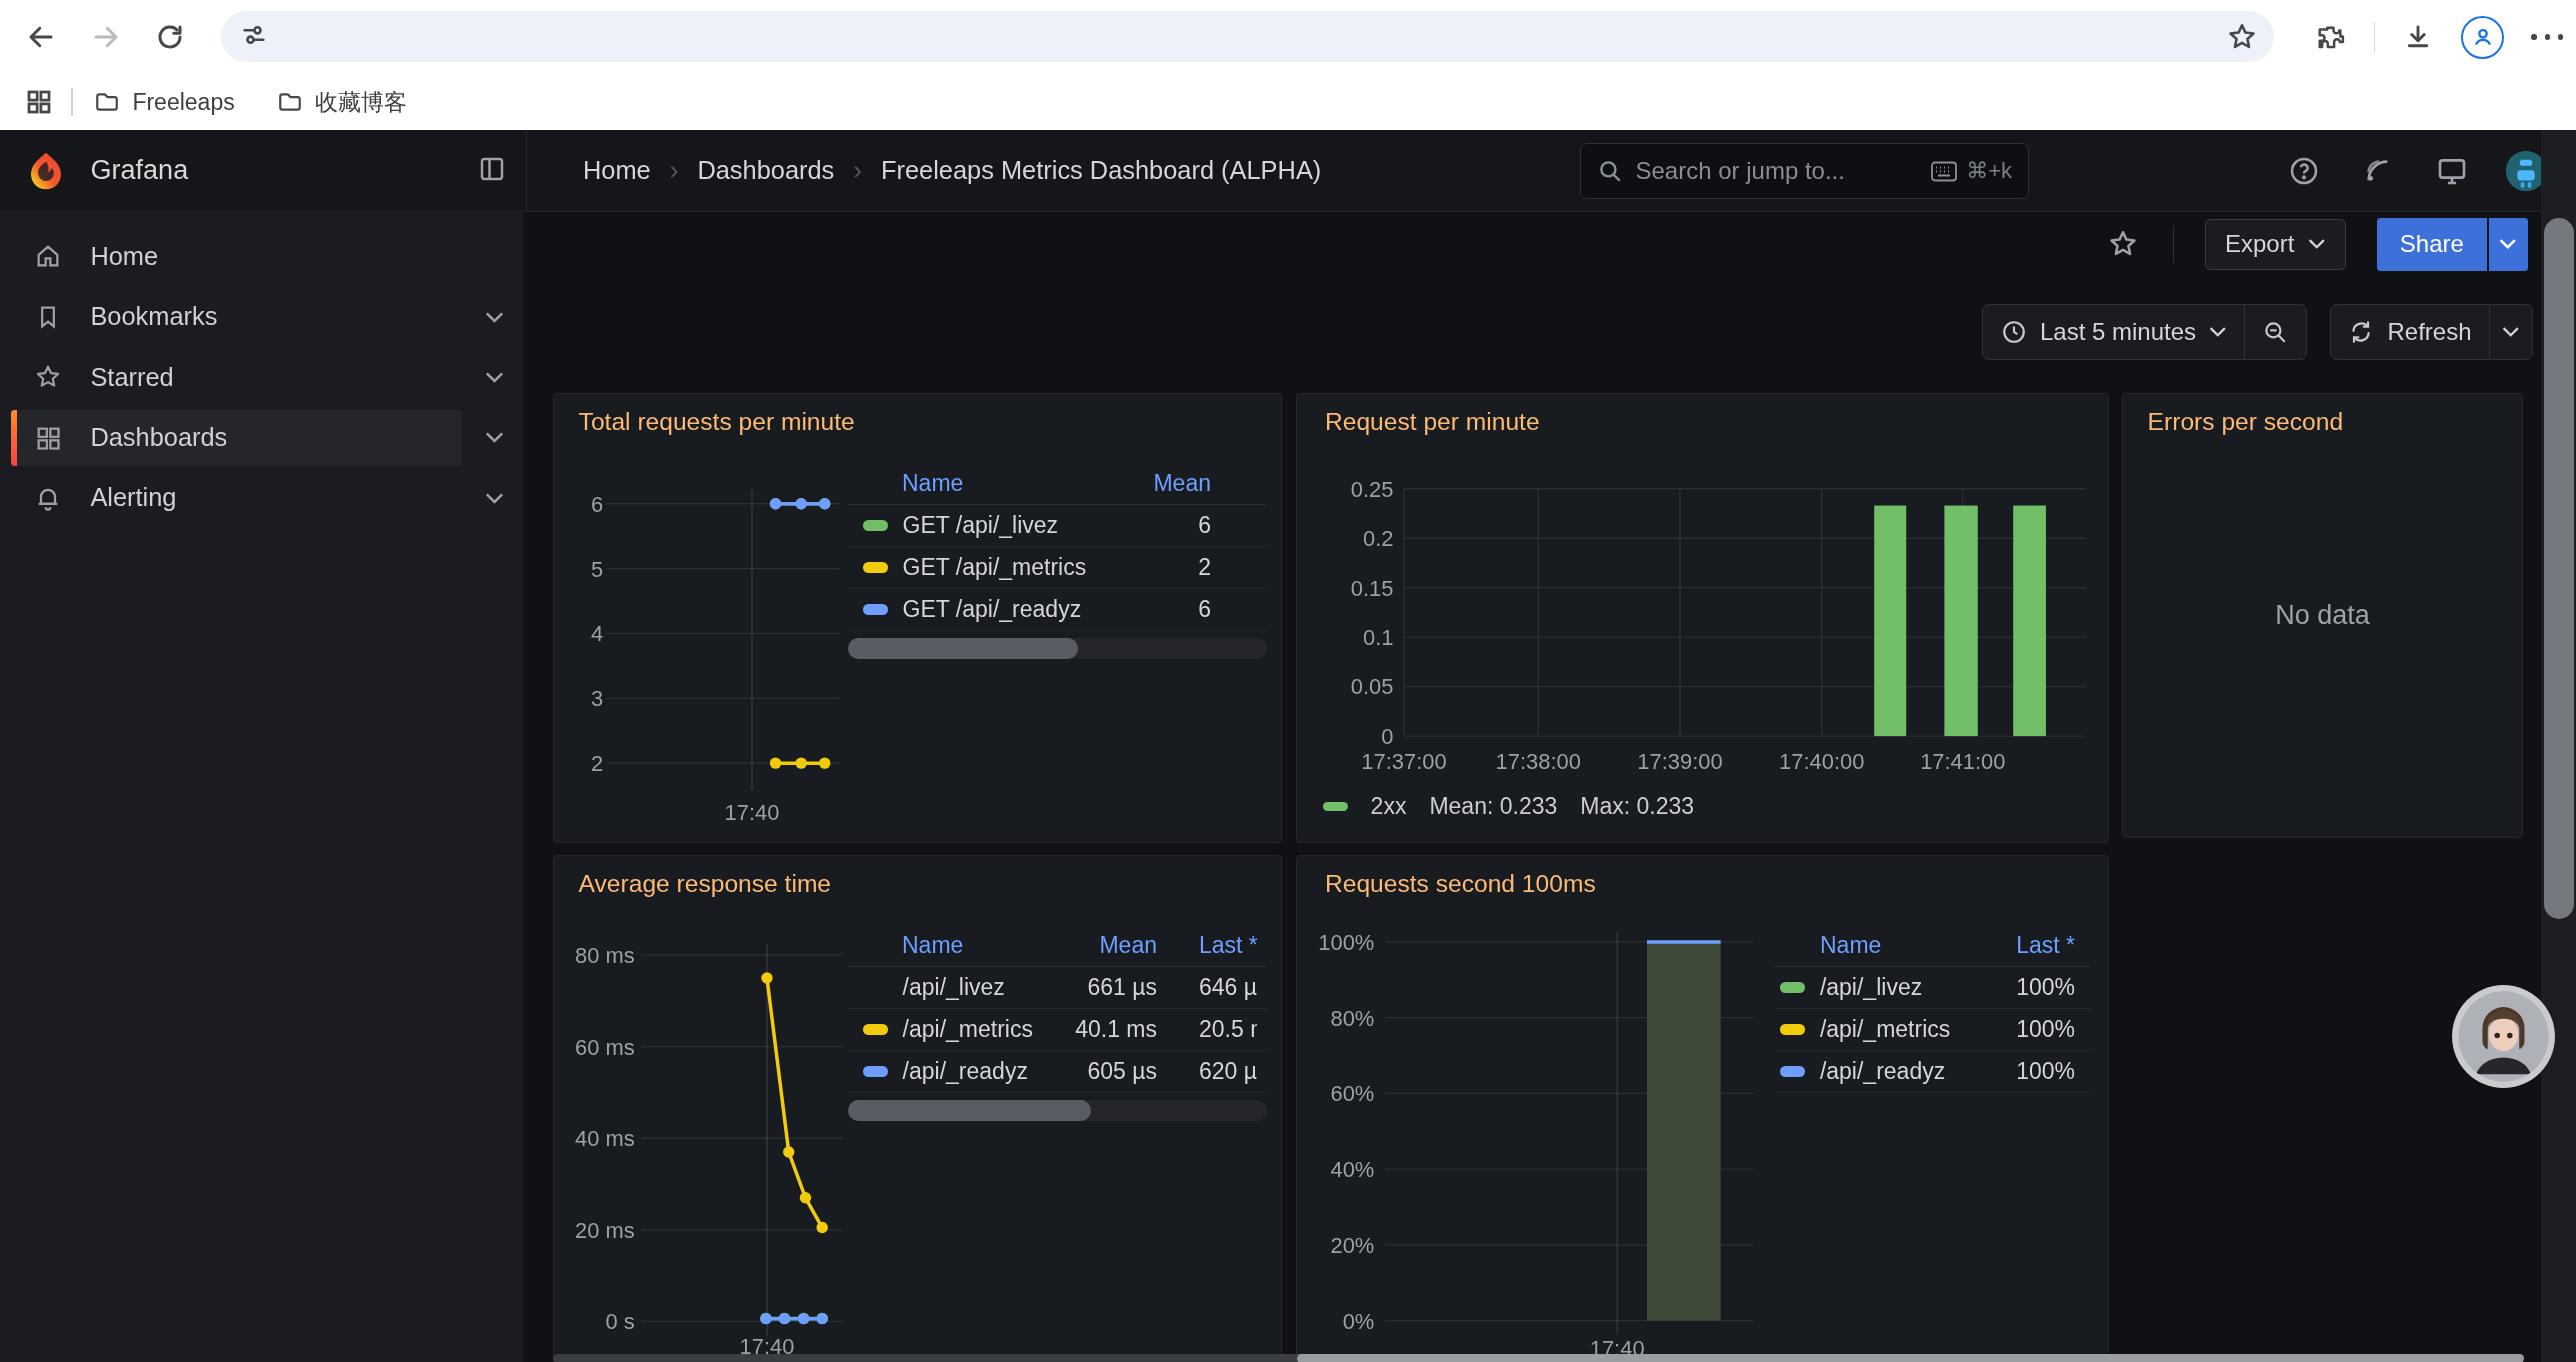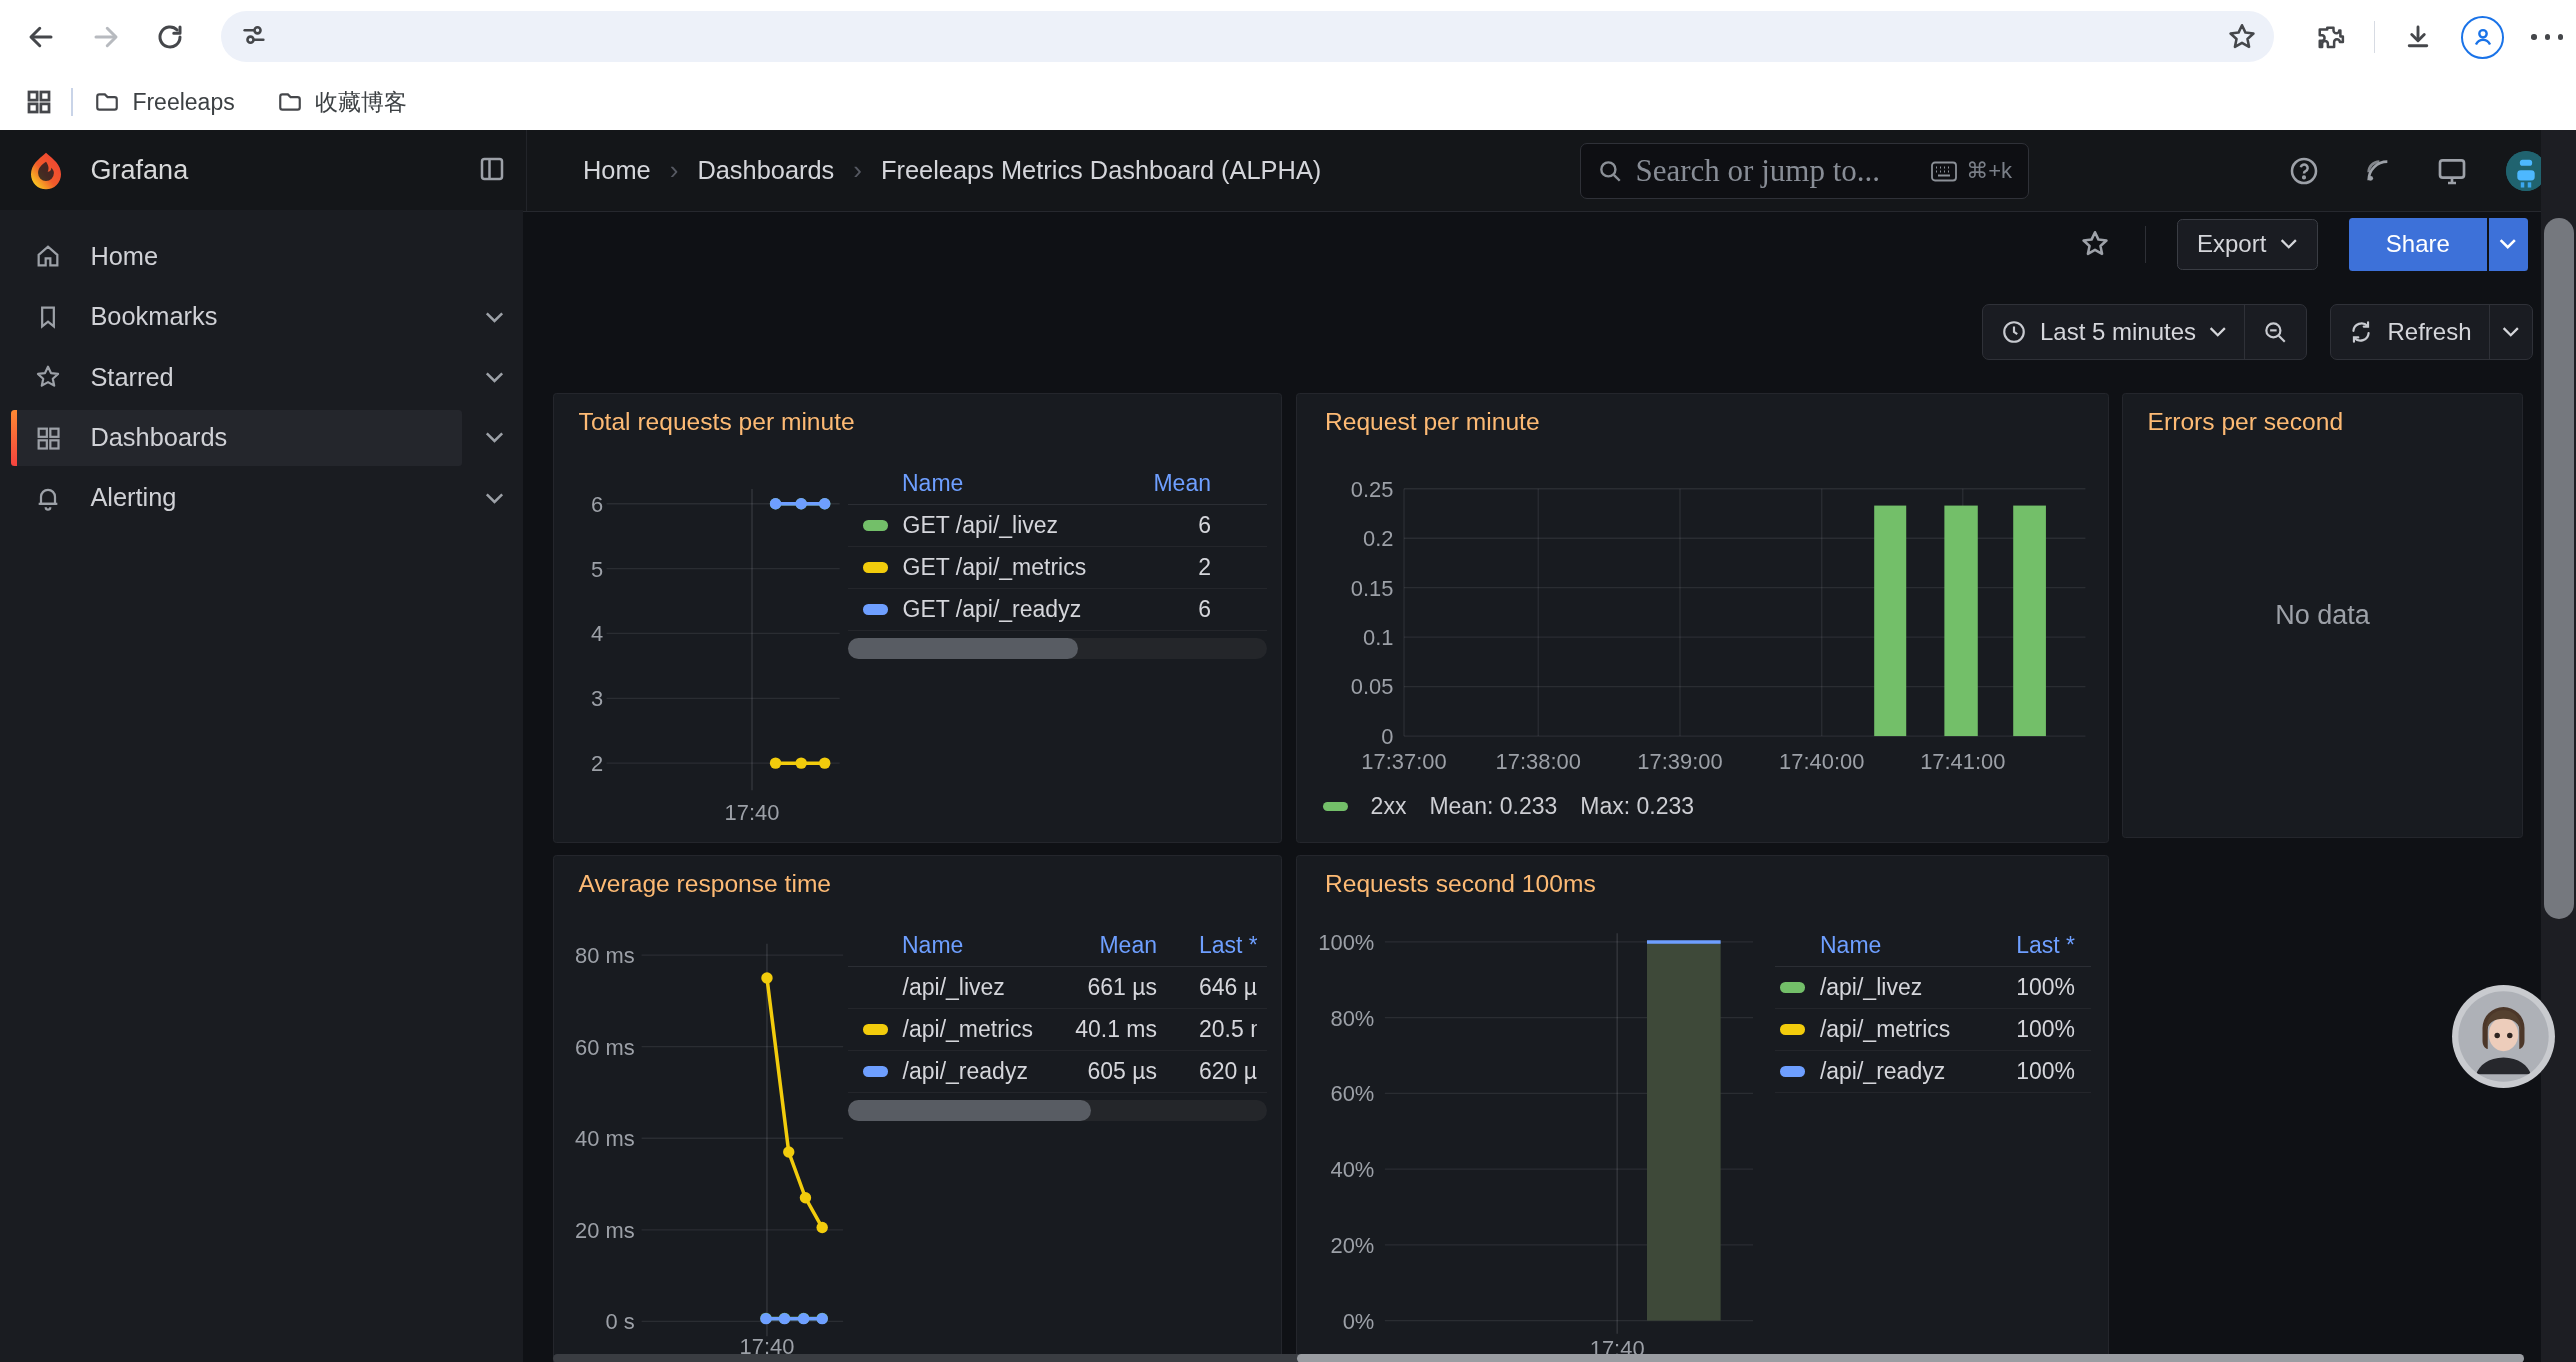--- a/index.html
+++ b/index.html
@@ -30,21 +30,21 @@
   
   .gf-header{position:absolute;left:0;top:130px;width:100%;height:81px;background:#141619;border-bottom:0.9px solid #26282E;display:flex;}
   .gf-left{width:526px;height:100%;display:flex;align-items:center;border-right:0.9px solid #222429;flex:0 0 auto;}
   .gf-logo{width:40px;height:40px;margin-left:26px;}
   .gf-brand{margin-left:24.6px;font-size:27px;color:#D8D9DA;font-weight:500;}
   .dock-btn{margin-left:auto;margin-right:19px;color:#9DA1A8;}
   .crumbs{display:flex;align-items:center;gap:19px;margin-left:56px;font-size:25.4px;color:#D5D6DB;}
   .crumb-sep{color:#565962;font-size:26px;}
   .gf-search{position:absolute;left:1580px;top:13px;width:447px;height:54px;background:#0E0F13;border:0.9px solid #2F3138;border-radius:7px;display:flex;align-items:center;}
   .gf-search svg{margin-left:16px;color:#8B9097;flex:0 0 auto;}
-  .gf-search input{background:transparent;border:none;outline:none;color:#C8CAD0;font-size:31px;margin-left:10.5px;flex:1;min-width:0;font-family:Liberation Serif, serif;}
+  .gf-search input{background:transparent;border:none;outline:none;color:#C8CAD0;font-size:24px;margin-left:10.5px;flex:1;min-width:0;font-family:Liberation Sans, sans-serif;}
   .gf-search input::placeholder{color:#888D96;}
   .kbd-hint{display:flex;align-items:center;gap:8.8px;color:#7A7F88;font-size:22px;margin-right:16px;}
   .gf-hicons{position:absolute;right:30px;top:0;height:81px;display:flex;align-items:center;gap:35px;color:#9DA1A8;}
   .hbtn{width:39px;height:39px;display:flex;align-items:center;justify-content:center;}
   .gf-avatar{width:40px;height:40px;border-radius:50%;background:#20636F;overflow:hidden;display:flex;align-items:center;justify-content:center;}
 
   
   .sidebar{position:absolute;left:0;top:210px;width:523px;height:1152px;background:#1A1C21;}
   .side-list{padding-top:14px;}
   .side-row{position:relative;height:56px;margin:4.4px 0;display:flex;align-items:center;}
@@ -54,21 +54,21 @@
   .side-ic{width:28px;height:28px;margin-left:23px;color:#9DA1A8;flex:0 0 auto;}
   .side-label{margin-left:28px;font-size:25.4px;color:#D0D1D6;}
   .side-chev{position:absolute;right:16px;color:#9DA1A8;width:26px;height:26px;display:flex;align-items:center;justify-content:center;}
 
   
   .subheader{position:absolute;left:523px;top:210px;width:2017px;height:68px;display:flex;align-items:center;justify-content:flex-end;gap:31px;padding-right:12.3px;box-sizing:border-box;}
   .icon-btn{color:#9DA1A8;display:flex;align-items:center;justify-content:center;width:39px;height:39px;}
   .v-div{width:0.9px;height:37px;background:#2E3036;}
   .export-btn{display:flex;align-items:center;gap:14px;height:51px;padding:0 19px;background:#1A1C22;border:0.9px solid #3A3D44;border-radius:5.3px;color:#D5D6DB;font-size:24px;font-weight:500;}
   .share-wrap{display:flex;}
-  .share-main{display:flex;align-items:center;height:53px;padding:0 37px;background:#3D71D9;color:#FFFFFF;font-size:24px;font-weight:500;border-radius:3.5px 0 0 3.5px;}
+  .share-main{display:flex;align-items:center;height:53px;padding:0 23px;background:#3D71D9;color:#FFFFFF;font-size:24px;font-weight:500;border-radius:3.5px 0 0 3.5px;}
   .share-chev{width:39px;height:53px;background:#3D71D9;margin-left:1.8px;border-radius:0 3.5px 3.5px 0;display:flex;align-items:center;justify-content:center;color:#fff;}
 
   
   .canvas{position:absolute;left:523px;top:279px;width:2017px;height:1084px;background:#0F1115;overflow:hidden;}
   .time-controls{position:absolute;top:24.6px;right:7px;display:flex;gap:23px;padding-left:33px;}
   .tgroup{display:flex;align-items:stretch;height:54px;background:#1A1C22;border:0.9px solid #2F3138;border-radius:7px;color:#D5D6DB;}
   .tseg{display:flex;align-items:center;gap:13px;padding:0 17.5px;font-size:24px;font-weight:500;}
   .tdiv{width:0.9px;background:#2F3138;}
   .tico{color:#C8CAD0;}
   .panel{position:absolute;background:#181B20;border:0.9px solid #24262C;border-radius:3.5px;overflow:hidden;box-sizing:border-box;}

